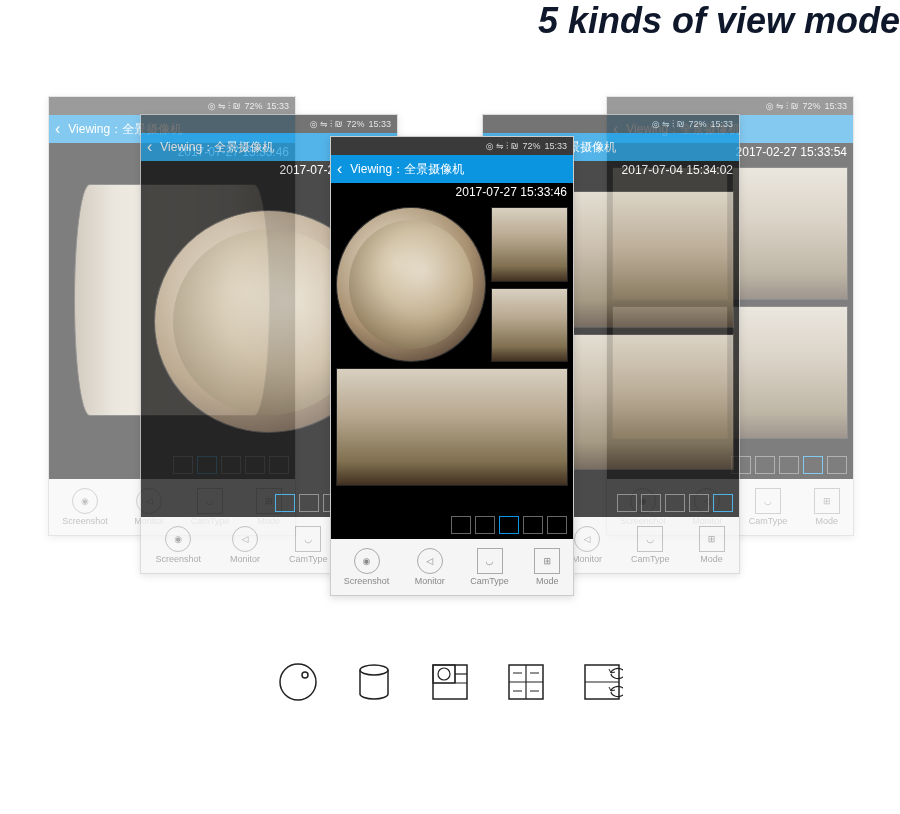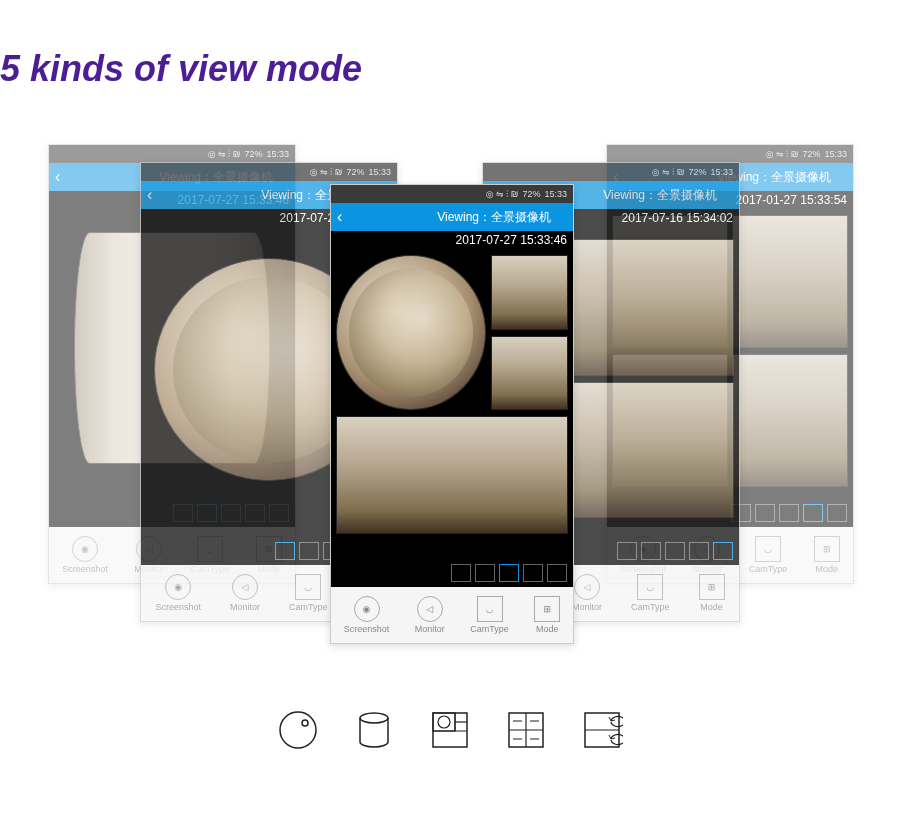--- a/index.html
+++ b/index.html
@@ -5,26 +5,25 @@
   * { box-sizing: border-box; margin: 0; padding: 0; }
   body {
     width: 900px;
     height: 814px;
     background: #fff;
     font-family: Arial, sans-serif;
     position: relative;
     overflow: hidden;
   }
   .title {
-    text-align: left;
-    color: #4c1d95;
+    text-align: right;
+    color: #0f172a;
     font-size: 36px;
     font-weight: bold;
     font-style: italic;
-    padding-top: 48px;
   }
   .phones-row {
     position: relative;
     width: 100%;
     height: 560px;
     margin-top: 24px;
   }
   .phone {
     position: absolute;
     background: #fff;
@@ -57,21 +56,21 @@
     color: #fff;
     display: flex;
     align-items: center;
     font-size: 12px;
     padding: 0 6px;
   }
   .back-arrow {
     font-size: 16px;
     margin-right: 8px;
   }
-  .header-title { flex:1; text-align:right; margin-right:16px;}
+  .header-title { flex:1; text-align:left; margin-right:16px;}
   .timestamp {
     background: #000;
     color: #fff;
     font-size: 12px;
     text-align: right;
     padding: 2px 6px;
   }
   .viewport {
     flex: 1;
     background: #000;
@@ -299,21 +298,21 @@
   <div class="phone p3">
     <div class="statusbar">
       <span>◎ ⇋ ⫶ ₪</span>
       <span>72%</span>
       <span>15:33</span>
     </div>
     <div class="header">
       <span class="back-arrow">‹</span>
       <span class="header-title">Viewing：全景摄像机</span>
     </div>
-    <div class="timestamp">2017-07-16 15:34:02</div>
+    <div class="timestamp">2017-07-04 15:34:02</div>
     <div class="viewport">
       <div class="rect-view" style="left:2%;top:4%;width:96%;height:44%;"></div>
       <div class="rect-view" style="left:2%;top:50%;width:96%;height:44%;"></div>
     </div>
     <div class="mode-icons-row">
       <div class="mode-icon-small"></div>
       <div class="mode-icon-small"></div>
       <div class="mode-icon-small"></div>
       <div class="mode-icon-small"></div>
       <div class="mode-icon-small active"></div>
@@ -349,21 +348,21 @@
   <div class="phone p4">
     <div class="statusbar">
       <span>◎ ⇋ ⫶ ₪</span>
       <span>72%</span>
       <span>15:33</span>
     </div>
     <div class="header">
       <span class="back-arrow">‹</span>
       <span class="header-title">Viewing：全景摄像机</span>
     </div>
-    <div class="timestamp">2017-01-27 15:33:54</div>
+    <div class="timestamp">2017-02-27 15:33:54</div>
     <div class="viewport">
       <div class="rect-view" style="left:2%;top:2%;width:47%;height:46%;"></div>
       <div class="rect-view" style="left:51%;top:2%;width:47%;height:46%;"></div>
       <div class="rect-view" style="left:2%;top:50%;width:47%;height:46%;"></div>
       <div class="rect-view" style="left:51%;top:50%;width:47%;height:46%;"></div>
     </div>
     <div class="mode-icons-row">
       <div class="mode-icon-small"></div>
       <div class="mode-icon-small"></div>
       <div class="mode-icon-small"></div>

